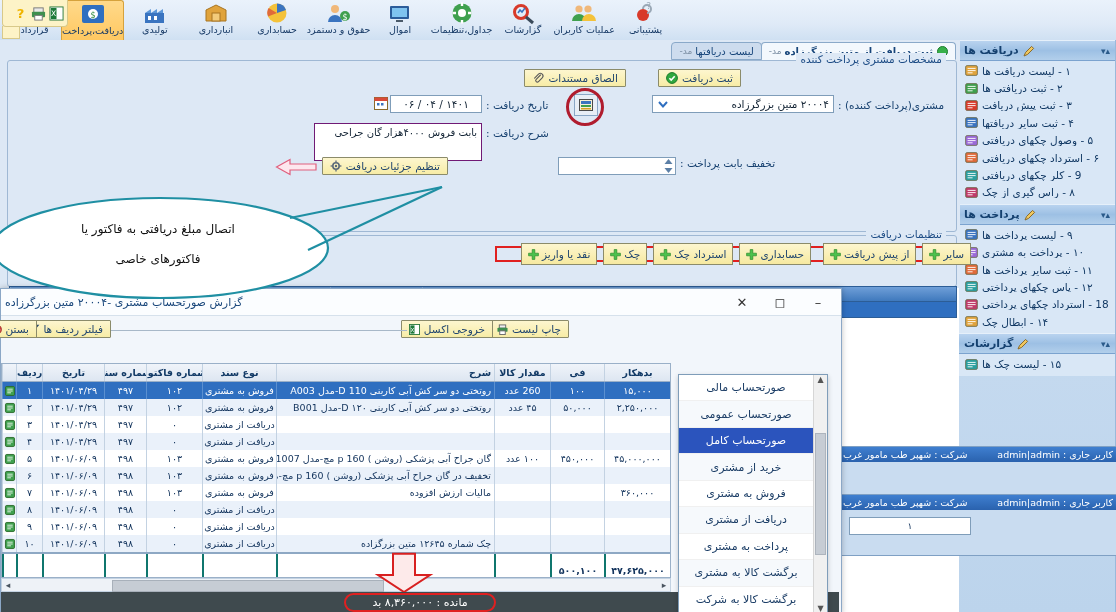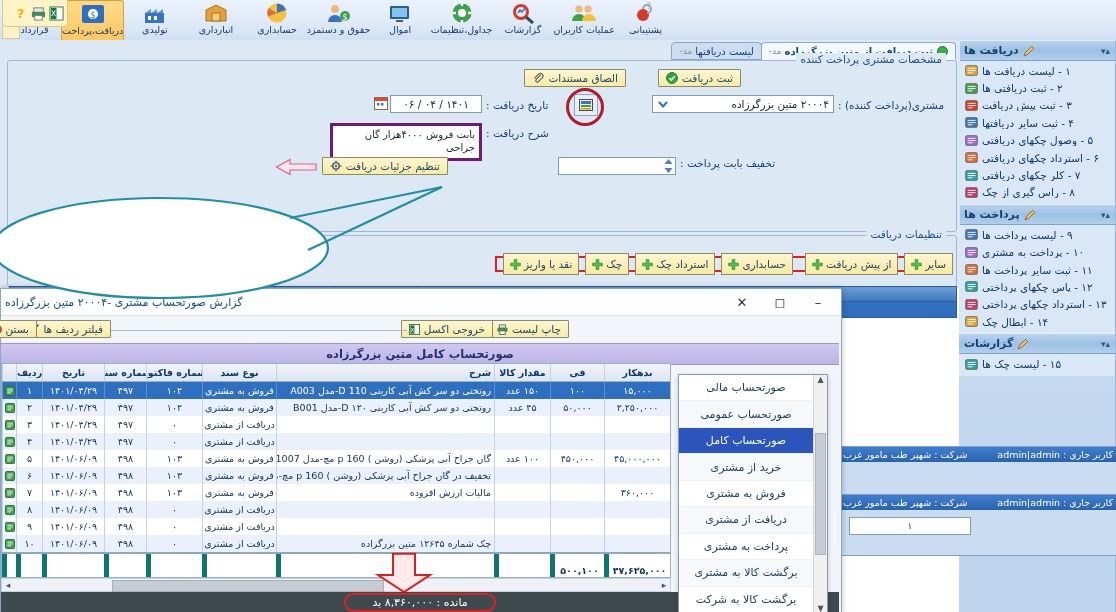--- a/index.html
+++ b/index.html
@@ -71,23 +71,23 @@
   .fld-lb{font-size:10.5px;color:#16406f;text-align:left;}
   .inp{background:#fff;border:1px solid #7f9db9;height:18px;
     font-size:10.5px;color:#123; padding:0 4px;box-sizing:border-box;
     display:flex;align-items:center;}
   .combo{position:relative;}
   .combo .chev{position:absolute;left:4px;top:2px;width:12px;height:12px;}
 
   
   #fieldset2{position:absolute;right:3px;top:195px;width:948px;height:50px;
     border:1px solid #9fb8d4;border-radius:3px;}
-  #paybar{position:absolute;right:5px;top:20px;width:456px;height:16px;
+  #paybar{position:absolute;right:5px;top:10px;width:456px;height:16px;
     border:2px solid #e02020;display:flex;flex-direction:row-reverse;
-    align-items:center;gap:6px;padding:0 6px;box-sizing:border-box;}
+    align-items:center;gap:6px;padding:0 24px;box-sizing:border-box;}
   .pay-b{display:inline-flex;align-items:center;gap:3px;flex-direction:row-reverse;
     background:linear-gradient(180deg,#fdf6cf 0%,#f6e9a0 100%);
     border:1px solid #8b8b6a;height:20px;padding:0 6px;font-size:10.5px;
     color:#20456f;cursor:pointer;white-space:nowrap;}
   .plus{width:11px;height:11px;}
 
   
   #grid-top{position:absolute;right:3px;top:246px;width:948px;height:42px;}
   .gt-hd{display:flex;flex-direction:row-reverse;height:14px;
     background:linear-gradient(180deg,#6f9fd8 0%,#3f79bd 100%);
@@ -122,21 +122,21 @@
   .th-row>div,.tr-row>div{border-left:1px solid #c3d2e2;box-sizing:border-box;
     display:flex;align-items:center;padding:0 3px;overflow:hidden;white-space:nowrap;}
   .th-row>div{justify-content:center;}
   .tr-row{display:flex;flex-direction:row-reverse;height:17px;font-size:9.5px;
     color:#12335c;background:#fff;}
   .tr-row.alt{background:#eaf1fa;}
   .tr-row.sel{background:#2f6fc0;color:#fff;}
   .tr-row.sel>div{border-left-color:#5b90d0;}
   .tot-row{display:flex;flex-direction:row-reverse;height:18px;font-size:9.5px;
     background:#fff;border-top:2px solid #8ea8c4;color:#12335c;font-weight:bold;}
-  .tot-row>div{border-left:5px solid #0f766e;box-sizing:border-box;
+  .tot-row>div{border-left:2px solid #0f766e;box-sizing:border-box;
     display:flex;align-items:center;padding:16px 3px;}
   .c-rdf{width:26px;justify-content:center!important;}
   .c-ico{width:14px;justify-content:center!important;}
   .c-date{width:62px;justify-content:center!important;}
   .c-snum{width:42px;justify-content:center!important;}
   .c-fnum{width:56px;justify-content:center!important;}
   .c-styp{width:74px;justify-content:center!important;}
   .c-desc{flex:1;justify-content:flex-start!important;}
   .c-qty{width:56px;justify-content:center!important;}
   .c-fee{width:54px;justify-content:center!important;}
@@ -371,21 +371,21 @@
           <rect x="0.6" y="1.6" width="11.8" height="9.8" rx="1.5" fill="#e06a3a" stroke="#6a6a4a" stroke-width="0.8"></rect>
           <path d="M2.6 4.4h8M2.6 6.6h8M2.6 8.8h5" stroke="#fff" stroke-width="0.9"></path>
         </svg>
         <span class="lb">۶ - استرداد چکهای دریافتی</span>
       </div>
       <div class="nav-it">
         <svg class="nav-ic" viewBox="0 0 13 13">
           <rect x="0.6" y="1.6" width="11.8" height="9.8" rx="1.5" fill="#2aa0a0" stroke="#6a6a4a" stroke-width="0.8"></rect>
           <path d="M2.6 4.4h8M2.6 6.6h8M2.6 8.8h5" stroke="#fff" stroke-width="0.9"></path>
         </svg>
-        <span class="lb">۷ - کلر چکهای دریافتی</span>
+        <span class="lb">9 - کلر چکهای دریافتی</span>
       </div>
       <div class="nav-it">
         <svg class="nav-ic" viewBox="0 0 13 13">
           <rect x="0.6" y="1.6" width="11.8" height="9.8" rx="1.5" fill="#c03a6a" stroke="#6a6a4a" stroke-width="0.8"></rect>
           <path d="M2.6 4.4h8M2.6 6.6h8M2.6 8.8h5" stroke="#fff" stroke-width="0.9"></path>
         </svg>
         <span class="lb">۸ - راس گیری از چک</span>
       </div>
     </div>
     <div class="nav-grp-hd">
@@ -424,21 +424,21 @@
           <rect x="0.6" y="1.6" width="11.8" height="9.8" rx="1.5" fill="#2aa0a0" stroke="#6a6a4a" stroke-width="0.8"></rect>
           <path d="M2.6 4.4h8M2.6 6.6h8M2.6 8.8h5" stroke="#fff" stroke-width="0.9"></path>
         </svg>
         <span class="lb">۱۲ - پاس چکهای پرداختی</span>
       </div>
       <div class="nav-it">
         <svg class="nav-ic" viewBox="0 0 13 13">
           <rect x="0.6" y="1.6" width="11.8" height="9.8" rx="1.5" fill="#c03a6a" stroke="#6a6a4a" stroke-width="0.8"></rect>
           <path d="M2.6 4.4h8M2.6 6.6h8M2.6 8.8h5" stroke="#fff" stroke-width="0.9"></path>
         </svg>
-        <span class="lb">۱۳ - استرداد چکهای پرداختی</span>
+        <span class="lb">18 - استرداد چکهای پرداختی</span>
       </div>
       <div class="nav-it">
         <svg class="nav-ic" viewBox="0 0 13 13">
           <rect x="0.6" y="1.6" width="11.8" height="9.8" rx="1.5" fill="#e0a33c" stroke="#6a6a4a" stroke-width="0.8"></rect>
           <path d="M2.6 4.4h8M2.6 6.6h8M2.6 8.8h5" stroke="#fff" stroke-width="0.9"></path>
         </svg>
         <span class="lb">۱۴ - ابطال چک</span>
       </div>
     </div>
     <div class="nav-grp-hd">
@@ -519,22 +519,22 @@
     <div class="abs" style="right:568px;top:35px;width:14px;height:14px;">
       <svg width="14" height="14" viewBox="0 0 14 14">
         <rect x="0.5" y="1.5" width="13" height="12" fill="#fff" stroke="#8a6a2a"></rect>
         <rect x="0.5" y="1.5" width="13" height="3.5" fill="#d94a3a"></rect>
         <rect x="3" y="7" width="2.5" height="2.5" fill="#3a74c0"></rect>
         <rect x="7" y="7" width="2.5" height="2.5" fill="#3a74c0"></rect>
       </svg>
     </div>
 
     <div class="abs fld-lb" style="right:392px;top:66px;width:78px;">شرح دریافت :</div>
-    <div class="abs" style="right:474px;top:62px;width:152px;height:38px;background:#fff;
-         border:3px solid #701a75;font-size:10px;padding:2px 4px;box-sizing:border-box;
+    <div class="abs" style="right:474px;top:62px;width:168px;height:38px;background:#fff;
+         border:1px solid #701a75;font-size:10px;padding:2px 4px;box-sizing:border-box;
          text-align:right;line-height:13px;color:#123;">بابت فروش ۴۰۰۰هزار گان جراحی</div>
 
     <div class="abs fld-lb" style="right:170px;top:96px;width:106px;">تخفیف بابت پرداخت :</div>
     <div class="abs inp" style="right:280px;top:96px;width:118px;"></div>
     <div class="abs" style="right:282px;top:97px;width:11px;height:16px;">
       <svg width="11" height="16" viewBox="0 0 11 16">
         <path d="M5.5 1 L9.5 6 L1.5 6 Z" fill="#5b7fa6"></path>
         <path d="M5.5 15 L1.5 10 L9.5 10 Z" fill="#5b7fa6"></path>
       </svg>
     </div>
@@ -700,21 +700,20 @@
         <svg width="11" height="11" viewBox="0 0 12 12">
           <circle cx="6" cy="6" r="5.3" fill="#d93a3a" stroke="#9a2020"></circle>
           <path d="M6 2.2 V6" stroke="#fff" stroke-width="1.4"></path>
           <path d="M3.6 4 a3.4 3.4 0 1 0 4.8 0" stroke="#fff" stroke-width="1.3" fill="none"></path>
         </svg>
         <span>بستن</span>
       </div>
     </div>
   </div>
 
-  <div id="rep-head">صورتحساب کامل متین بزرگرزاده</div>
 
   <div id="tbl">
     <div class="th-row" id="tbl-head">
         <div class="c-ico"></div>
         <div class="c-rdf">ردیف</div>
         <div class="c-date">تاریخ</div>
         <div class="c-snum">شماره سند</div>
         <div class="c-fnum">شماره فاکتور</div>
         <div class="c-styp">نوع سند</div>
         <div class="c-desc">شرح</div>
@@ -729,21 +728,21 @@
               <rect x="0.5" y="0.5" width="10" height="10" rx="1.5" fill="#3fa04e" stroke="#2a6a2a"></rect>
               <path d="M2.5 3.5h6M2.5 5.5h6M2.5 7.5h4" stroke="#fff" stroke-width="0.9"></path>
             </svg>
           </div>
           <div class="c-rdf">۱</div>
           <div class="c-date">۱۴۰۱/۰۴/۲۹</div>
           <div class="c-snum">۴۹۷</div>
           <div class="c-fnum">۱۰۲</div>
           <div class="c-styp">فروش به مشتری</div>
           <div class="c-desc">روتختی دو سر کش آبی کاربنی 110 D-مدل A003</div>
-          <div class="c-qty">۱۵۰ عدد</div>
+          <div class="c-qty">260 عدد</div>
           <div class="c-fee">۱۰۰</div>
           <div class="c-deb">۱۵,۰۰۰</div>
         </div>
         <div class="tr-row alt">
           <div class="c-ico">
             <svg width="10" height="10" viewBox="0 0 11 11">
               <rect x="0.5" y="0.5" width="10" height="10" rx="1.5" fill="#3fa04e" stroke="#2a6a2a"></rect>
               <path d="M2.5 3.5h6M2.5 5.5h6M2.5 7.5h4" stroke="#fff" stroke-width="0.9"></path>
             </svg>
           </div>
@@ -941,13 +940,17 @@
       <div class="dd-it">برگشت کالا به شرکت</div>
     </div>
 </div>
 
 <div class="abs" id="callout">
   <svg class="bub" viewBox="0 0 340 108">
     <ellipse cx="170" cy="56" rx="168" ry="50" fill="#ffffff" stroke="#1f8fa3" stroke-width="2.2"></ellipse>
     <path d="M300 26 L452 -5" stroke="#1f8fa3" stroke-width="2.2" fill="none"></path>
     <path d="M318 58 L452 -5" stroke="#1f8fa3" stroke-width="2.2" fill="none"></path>
   </svg>
+  <div class="txt">
+    <div>اتصال مبلغ دریافتی به فاکتور یا</div>
+    <div>فاکتورهای خاصی</div>
+  </div>
 </div>
 
 </body></html>

